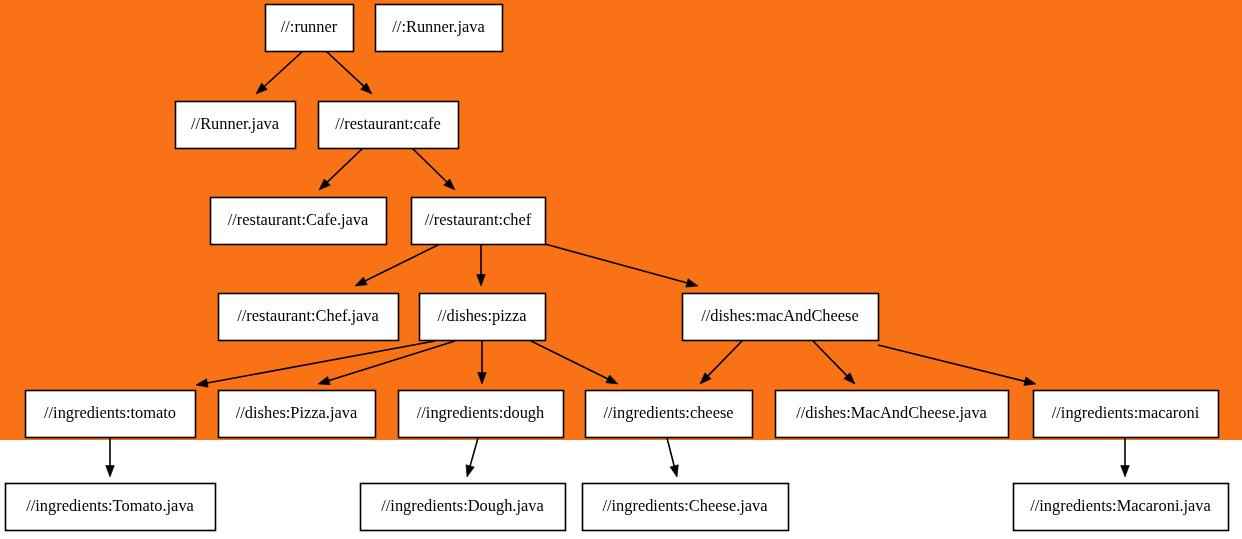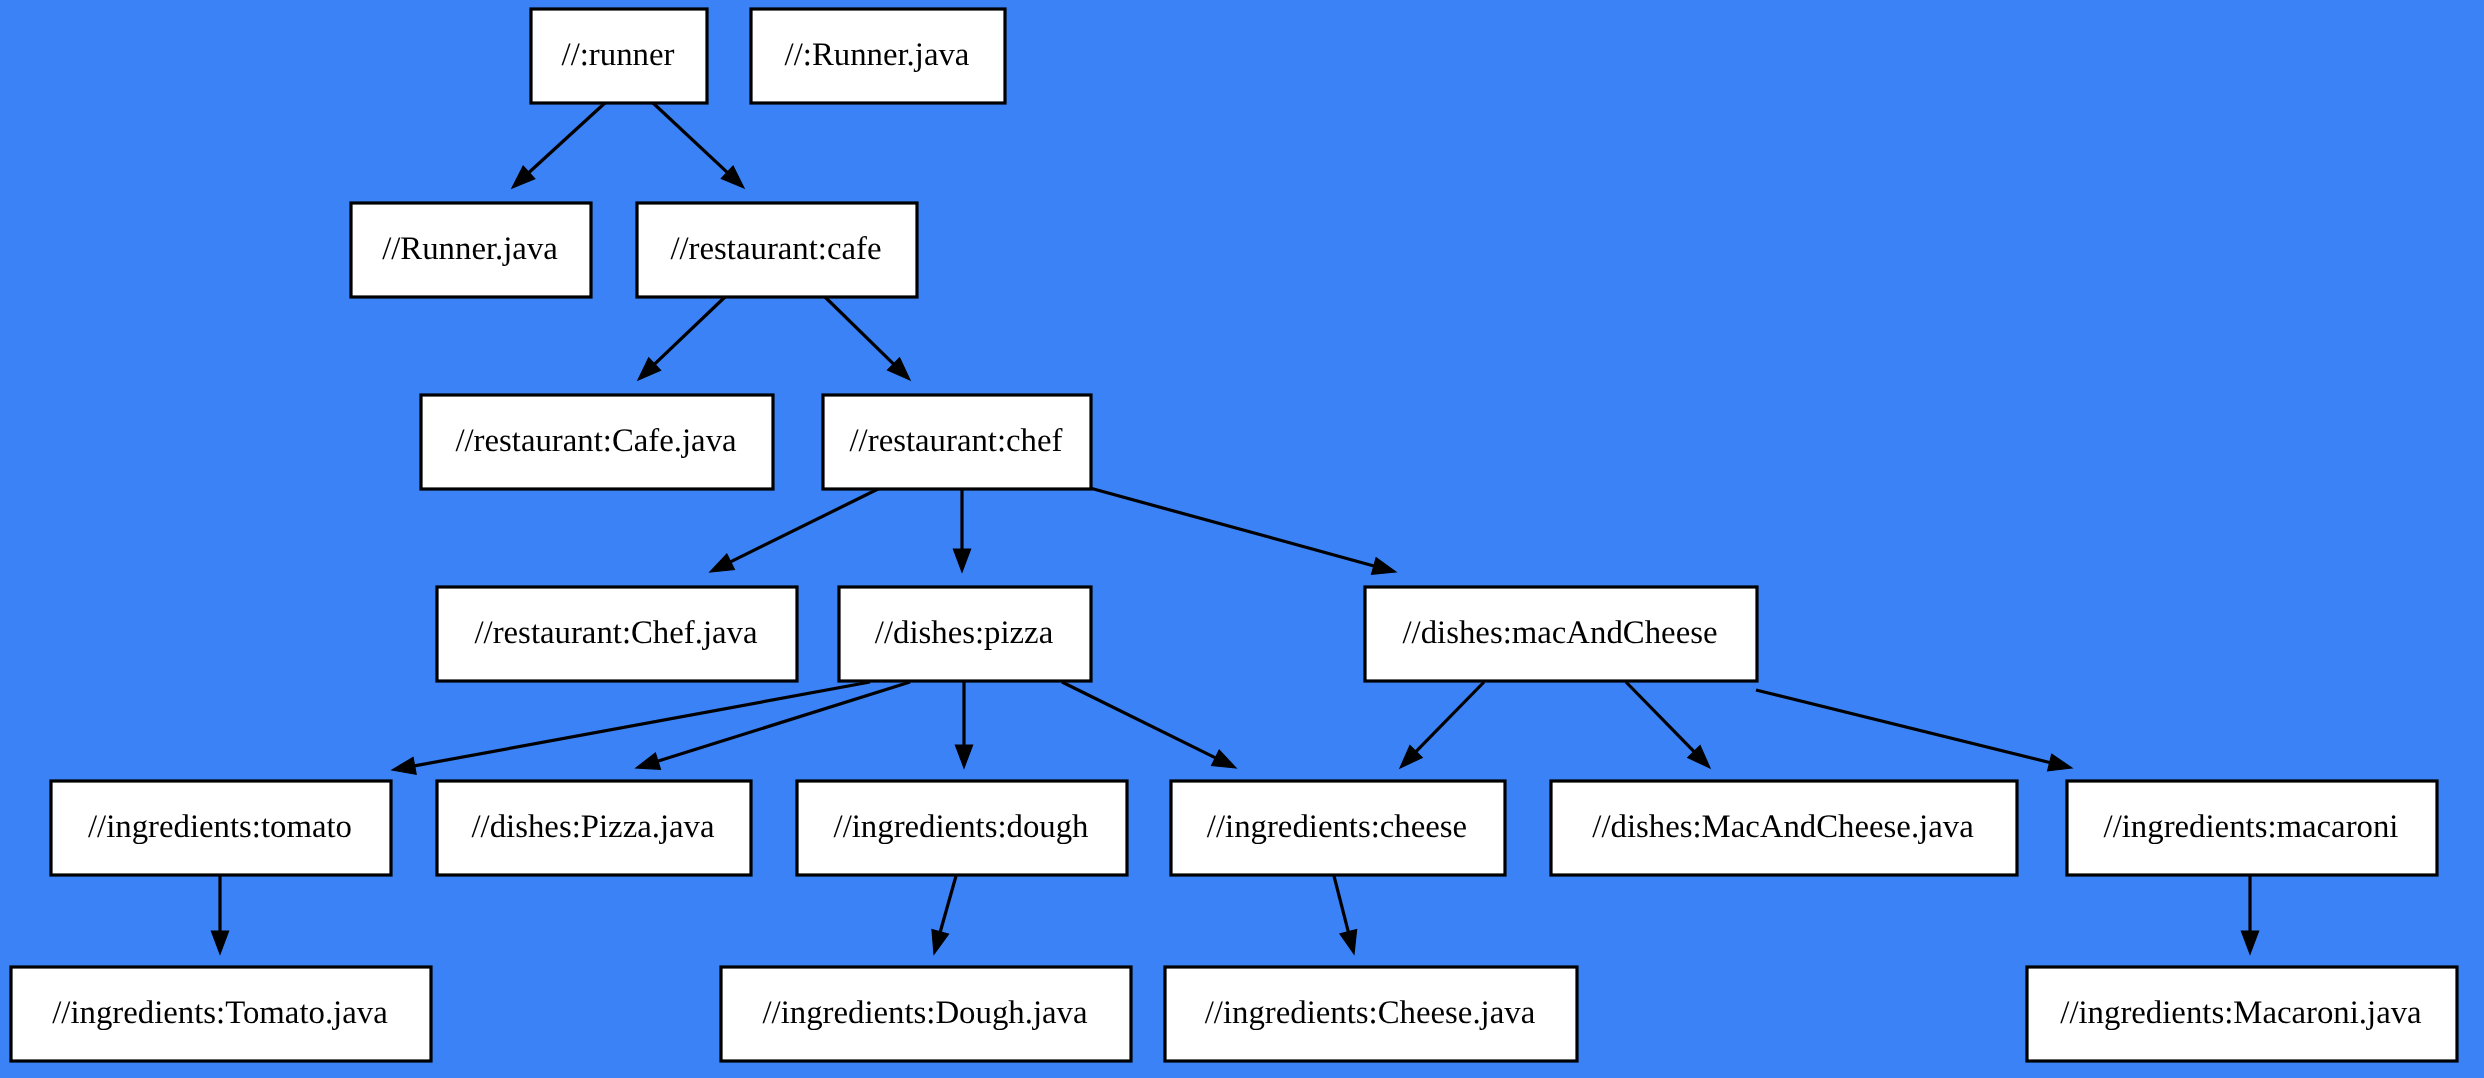--- a/index.html
+++ b/index.html
@@ -9,22 +9,22 @@
   }
   body {
     width: 1242px;
     height: 539px;
     font-family: "Liberation Serif", "DejaVu Serif", serif;
     overflow: hidden;
   }
   #graph-root {
     position: relative;
     width: 1242px;
-    height: 539px;
-    background: #3b82f6;
+    height: 440px;
+    background: #f97316;
   }
   #graph-svg {
     position: absolute;
     left: 0;
     top: 0;
     width: 1242px;
     height: 539px;
     display: block;
   }
   .node-box {

